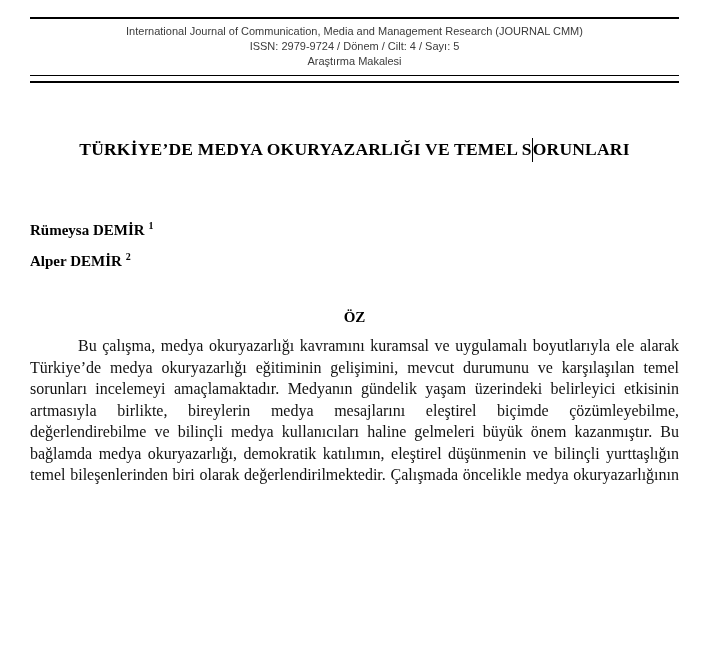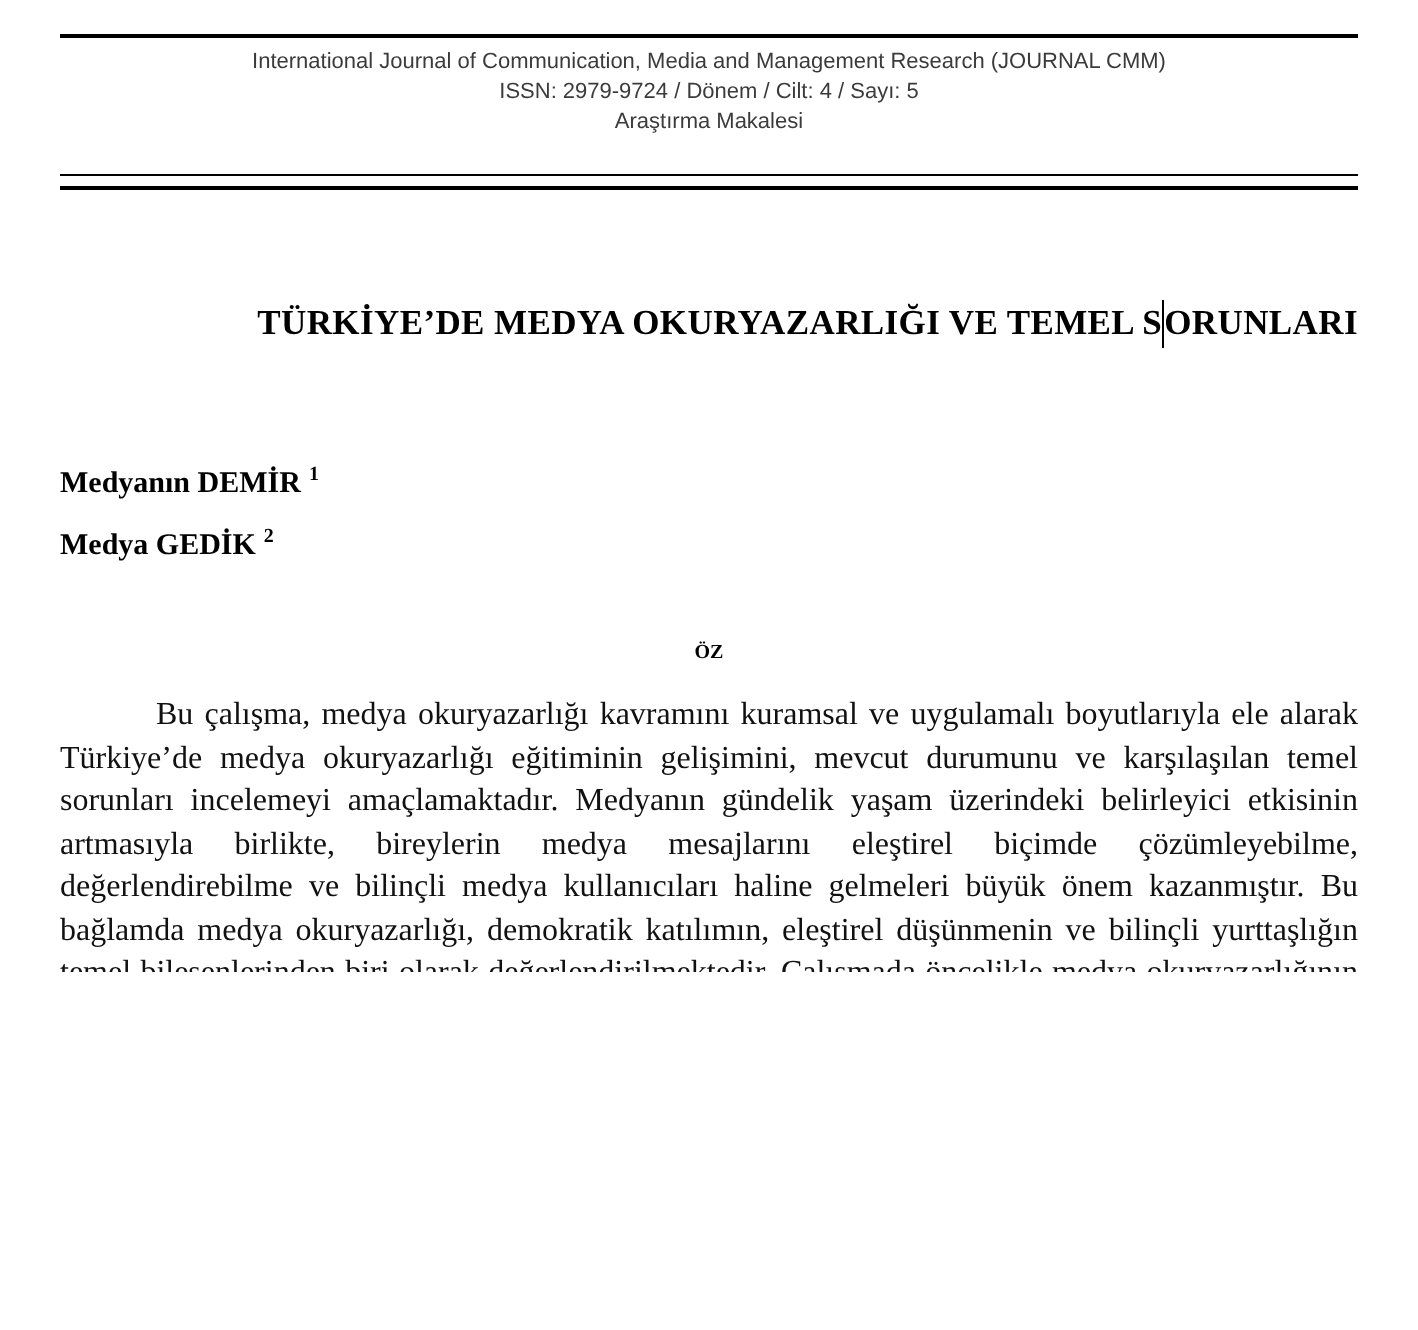--- a/index.html
+++ b/index.html
@@ -24,30 +24,30 @@
     border-top: 2px solid #000;
     border-bottom: 1px solid #000;
     text-align: center;
     font-family: "Liberation Sans", sans-serif;
     font-size: 11px;
     line-height: 13px;
     color: #3b3b3b;
     padding: 6px 0 3px 0;
   }
   .header-box .hline { margin: 0 0 2px 0; }
-  .header-box .hline:last-child { margin-bottom: 16px; }
+  .header-box .hline:last-child { margin-bottom: 4px; }
   .header-rule-2 {
     margin: 5px 30px 0 30px;
     border-top: 2px solid #000;
     height: 0;
   }
   
   .article-title {
     margin: 52px 30px 0 30px;
-    text-align: right;
+    text-align: center;
     font-size: 17.5px;
     font-weight: bold;
     color: #000;
     letter-spacing: 0.2px;
     white-space: nowrap;
   }
   
   .authors {
     margin: 60px 30px 0 30px;
   }
@@ -60,21 +60,21 @@
   }
   .author-line sup {
     font-size: 10px;
     font-weight: bold;
     margin-left: 4px;
   }
   
   .abstract-heading {
     margin-top: 40px;
     text-align: center;
-    font-size: 10px;
+    font-size: 15px;
     font-weight: bold;
     color: #000;
     height: 16px;
   }
   .abstract-paragraph {
     margin: 10px 30px 0 30px;
     font-size: 16px;
     line-height: 21.5px;
     text-align: justify;
     text-indent: 48px;
@@ -119,22 +119,22 @@
   <div class="header-box">
     <div class="hline">International Journal of Communication, Media and Management Research (JOURNAL CMM)</div>
     <div class="hline">ISSN: 2979-9724 / Dönem / Cilt: 4 / Sayı: 5</div>
     <div class="hline">Araştırma Makalesi</div>
   </div>
   <div class="header-rule-2"></div>
 
   <div class="article-title"><span>TÜRKİYE’DE MEDYA OKURYAZARLIĞI VE TEMEL S</span><span class="caret title-caret"></span><span>ORUNLARI</span></div>
 
   <div class="authors">
-    <div class="author-line"><span>Medyanın DEMİR</span><sup>1</sup></div>
-    <div class="author-line"><span>Medya GEDİK</span><sup>2</sup></div>
+    <div class="author-line"><span>Rümeysa DEMİR</span><sup>1</sup></div>
+    <div class="author-line"><span>Alper DEMİR</span><sup>2</sup></div>
   </div>
 
   <div class="abstract-heading">ÖZ</div>
 
   <div class="abstract-paragraph"><span>Bu çalışma, medya okuryazarlığı kavramını kuramsal ve uygulamalı boyutlarıyla ele alarak Türkiye’de medya okuryazarlığı eğitiminin gelişimini, mevcut durumunu ve karşılaşılan temel sorunları incelemeyi amaçlamaktadır. Medyanın gündelik yaşam üzerindeki belirleyici etkisinin artmasıyla birlikte, bireylerin medya mesajlarını eleştirel biçimde çözümleyebilme, değerlendirebilme ve bilinçli medya kullanıcıları haline gelmeleri büyük önem kazanmıştır. Bu bağlamda medya okuryazarlığı, demokratik katılımın, eleştirel düşünmenin ve bilinçli yurttaşlığın temel bileşenlerinden biri olarak değerlendirilmektedir. Çalışmada öncelikle medya okuryazarlığının kavramsal çerçevesi ve tarihsel gelişimi ele alınmış, ardından Türkiye’de medya okuryazarlığına yönelik kurumsal ve pedagojik girişimler incelenmiştir. Türkiye’de medya okuryazarlığı dersinin Millî Eğitim Bakanlığı ve Radyo ve Televizyon Üst Kurulu iş birliğiyle eğitim sistemine dâhil edilmesine rağmen, dersin seçmeli olması, öğretmen eğitiminin yetersizliği ve eleştirel yaklaşımın sınırlı kalması gibi sorunların uygulamayı zayıflattığı görülmektedir. Ayrıca dijitalleşme ve yeni medya teknolojilerinin yaygınlaşması, medya okuryazarlığını daha kapsamlı bir yapıya dönüştürmüş; yeni medya okuryazarlığı, dijital güvenlik, etik, katılım ve içerik üretimi gibi yeni boyutları da içermeye başlamıştır. Sonuç olarak çalışma, Türkiye’de medya ve yeni medya okuryazarlığının eleştirel pedagojiyi temel alan, katılımcı ve yaşam boyu öğrenmeyi destekleyen bütüncül bir yaklaşımla yeniden yapılandırılması gerektiğini ortaya koymaktadır.</span><span class="caret body-caret"></span></div>
 
   <div class="keywords-paragraph"><span class="kw-label">Anahtar Kelimeler:</span><span> Medya okuryazarlığı, yeni medya okuryazarlığı, eleştirel düşünme, medya eğitimi, Türkiye</span></div>
 
 </div>
 

